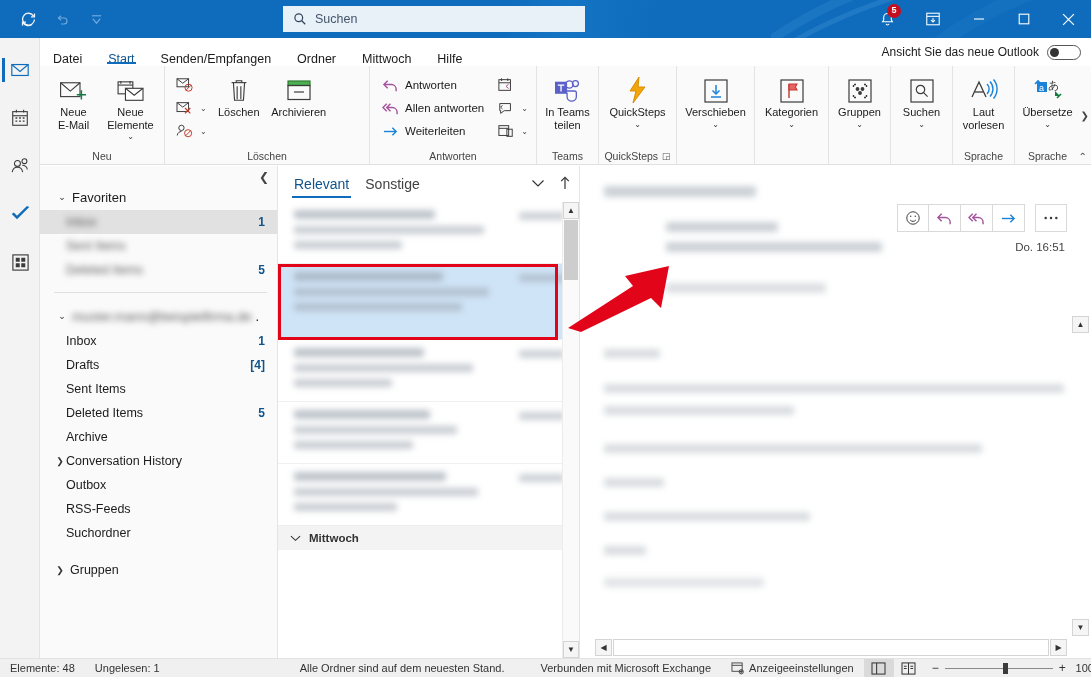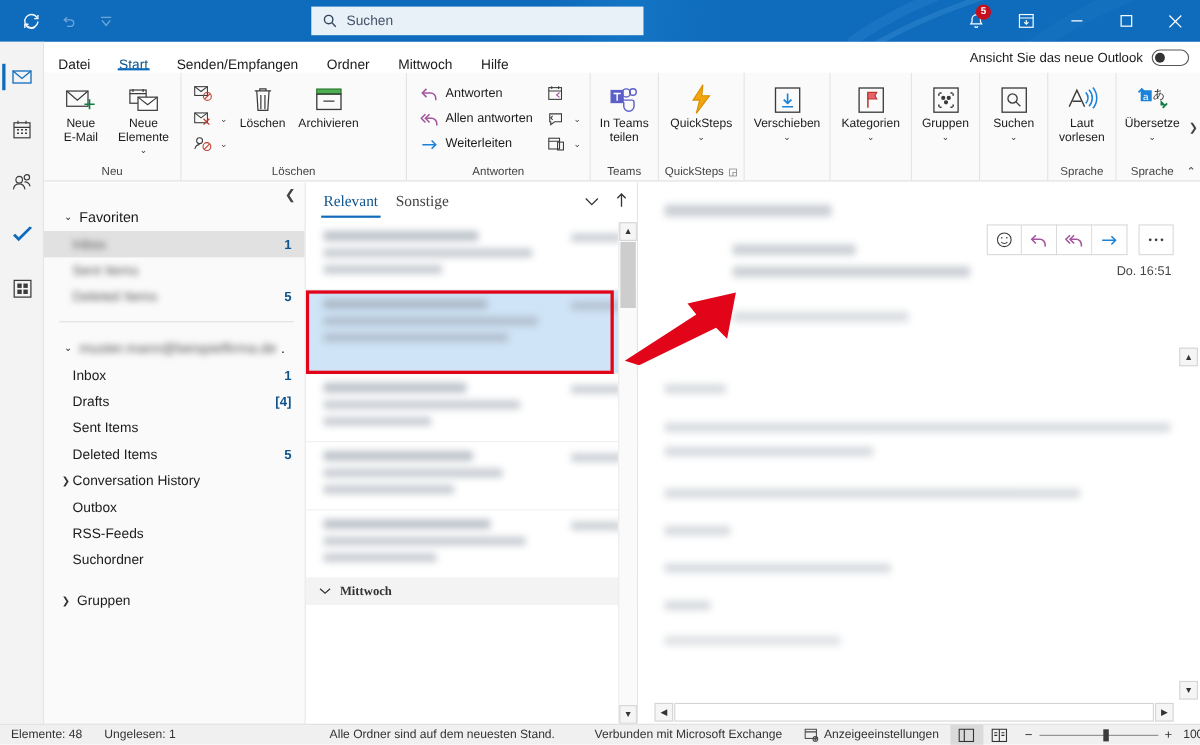--- a/index.html
+++ b/index.html
@@ -116,21 +116,21 @@
   .fp-row.sel { background:#e1e1e1; }
   .fp-row .nm { flex:1; overflow:hidden; white-space:nowrap; }
   .fp-row .cnt { color:#0f548c; font-weight:700; font-size:12px; }
   .blur { filter:blur(3px); color:#5a5a5a; }
   .fp-sep { height:1px; background:#e0e0e0; margin:10px 10px 4px 14px; }
   .caret { width:12px; display:inline-block; text-align:center; font-size:9px; color:#333; }
 
   
   .msglist {
     position:absolute; left:278px; top:166px; width:302px; bottom:19px; background:#ffffff;
-    border-right:1px solid #e4e4e4; overflow:hidden;font-family:Liberation Serif, serif;
+    border-right:1px solid #e4e4e4; overflow:hidden;
   }
   .ml-tabs { height:36px; display:flex; align-items:center; padding:0 8px; position:relative; }
   .ml-tab { padding:0 8px; height:32px; display:flex; align-items:center; font-size:14px; color:#424242; position:relative; }
   .ml-tab.active { color:#0f548c; }
   .ml-tab.active::after { content:""; position:absolute; left:6px; right:6px; bottom:2px; height:2px; background:#0f6cbd; }
   .ml-tools { position:absolute; right:8px; top:0; height:36px; display:flex; align-items:center; gap:14px; color:#333; }
   .ml-group {
     height:24px; display:flex; align-items:center; gap:8px; padding-left:12px;
     background:#f3f3f3; font-size:11.5px; font-weight:700; color:#333;
   }
@@ -656,20 +656,24 @@
       <span class="cnt">[4]</span>
     </div>
     <div class="fp-row">
       <span class="nm">Sent Items</span>
       <span class="cnt"></span>
     </div>
     <div class="fp-row">
       <span class="nm">Deleted Items</span>
       <span class="cnt">5</span>
     </div>
+    <div class="fp-row">
+      <span class="nm">Archive</span>
+      <span class="cnt"></span>
+    </div>
     <div class="fp-row" style="padding-left:14px">
       <span class="caret">❯</span>
       <span class="nm">Conversation History</span>
       <span class="cnt"></span>
     </div>
     <div class="fp-row">
       <span class="nm">Outbox</span>
       <span class="cnt"></span>
     </div>
     <div class="fp-row">

